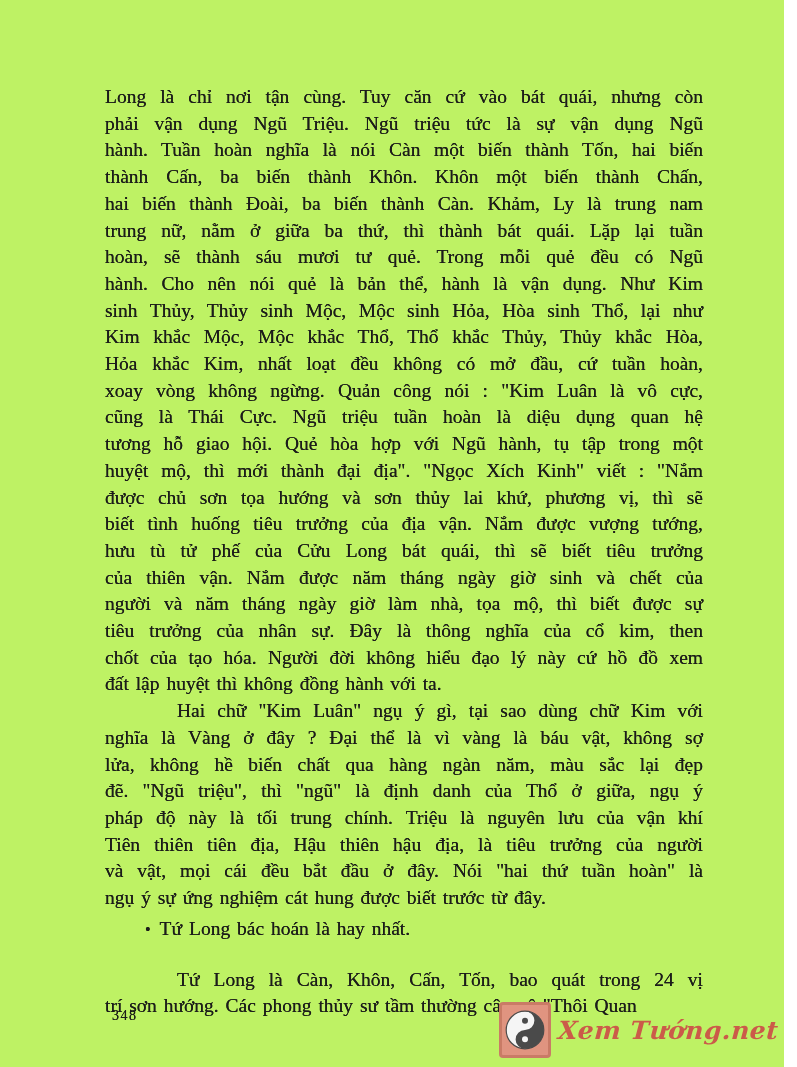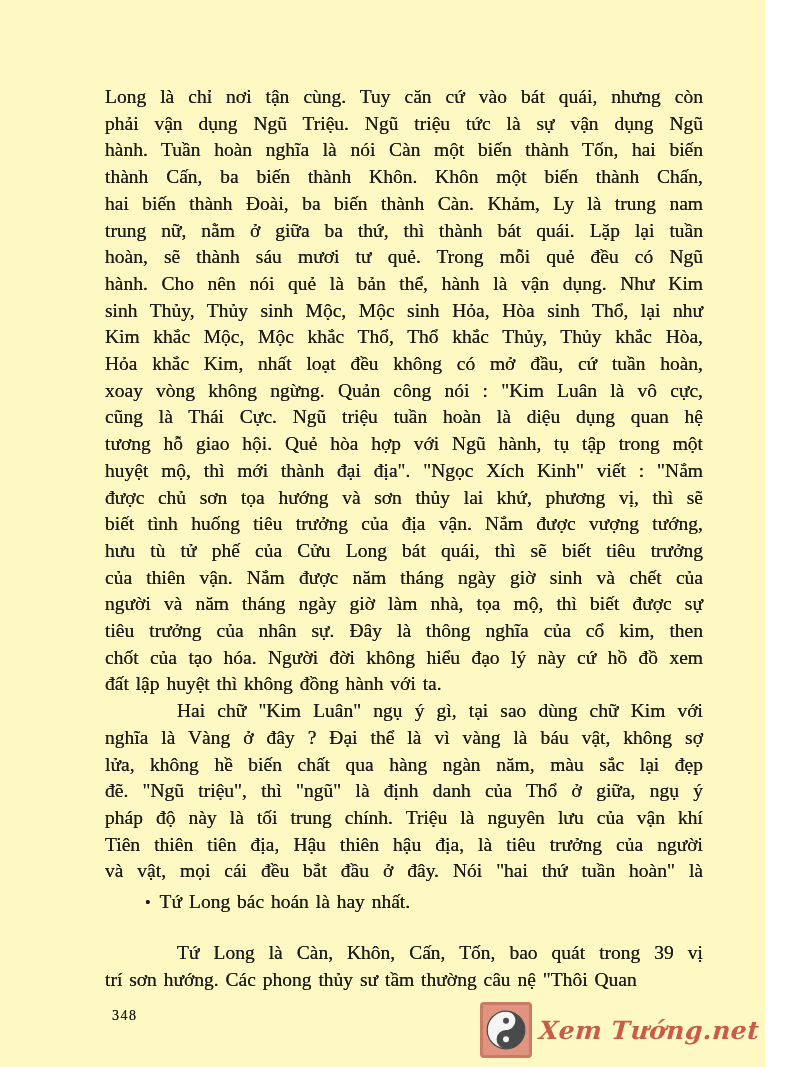--- a/index.html
+++ b/index.html
@@ -1,23 +1,24 @@
 <!DOCTYPE html>
 <html><head>
 <meta charset="utf-8">
 <style>
   html, body { margin: 0; padding: 0; background: #ffffff; }
   .page {
     position: relative;
     width: 765px;
     height: 1067px;
-    background: #fef9c3;
+    background: #bef264;
     overflow: hidden;
     font-family: "Liberation Serif", serif;
     color: #1c1c1c;
+    padding-left: 19px;
   }
   .text-block {
     position: absolute;
     left: 105px;
     top: 84px;
     width: 598px;
   }
   .para { margin: 0; }
   .para .line {
     font-size: 19.5px;
@@ -103,26 +104,27 @@
         <div class="line last">đất lập huyệt thì không đồng hành với ta.</div>
       </div>
       <div class="para indent">
         <div class="line first">Hai chữ "Kim Luân" ngụ ý gì, tại sao dùng chữ Kim với</div>
         <div class="line">nghĩa là Vàng ở đây ? Đại thể là vì vàng là báu vật, không sợ</div>
         <div class="line">lửa, không hề biến chất qua hàng ngàn năm, màu sắc lại đẹp</div>
         <div class="line">đẽ. "Ngũ triệu", thì "ngũ" là định danh của Thổ ở giữa, ngụ ý</div>
         <div class="line">pháp độ này là tối trung chính. Triệu là nguyên lưu của vận khí</div>
         <div class="line">Tiên thiên tiên địa, Hậu thiên hậu địa, là tiêu trưởng của người</div>
         <div class="line">và vật, mọi cái đều bắt đầu ở đây. Nói "hai thứ tuần hoàn" là</div>
+        <div class="line last">ngụ ý sự ứng nghiệm cát hung được biết trước từ đây.</div>
       </div>
       <div class="para bullet">
         <div class="line first last"><span class="bullet-marker">•</span>Tứ Long bác hoán là hay nhất.</div>
       </div>
       <div class="para indent">
-        <div class="line first">Tứ Long là Càn, Khôn, Cấn, Tốn, bao quát trong 39 vị</div>
+        <div class="line first">Tứ Long là Càn, Khôn, Cấn, Tốn, bao quát trong 24 vị</div>
         <div class="line last">trí sơn hướng. Các phong thủy sư tầm thường câu nệ "Thôi Quan</div>
       </div>
     </div>
 
   <div class="page-number">348</div>
 
   <div class="site-logo">
     <div class="logo-badge">
       <svg viewBox="0 0 100 100" aria-hidden="true">
         <circle cx="50" cy="50" r="47" fill="#f5f5f5" stroke="#4a4a4a" stroke-width="3"></circle>

